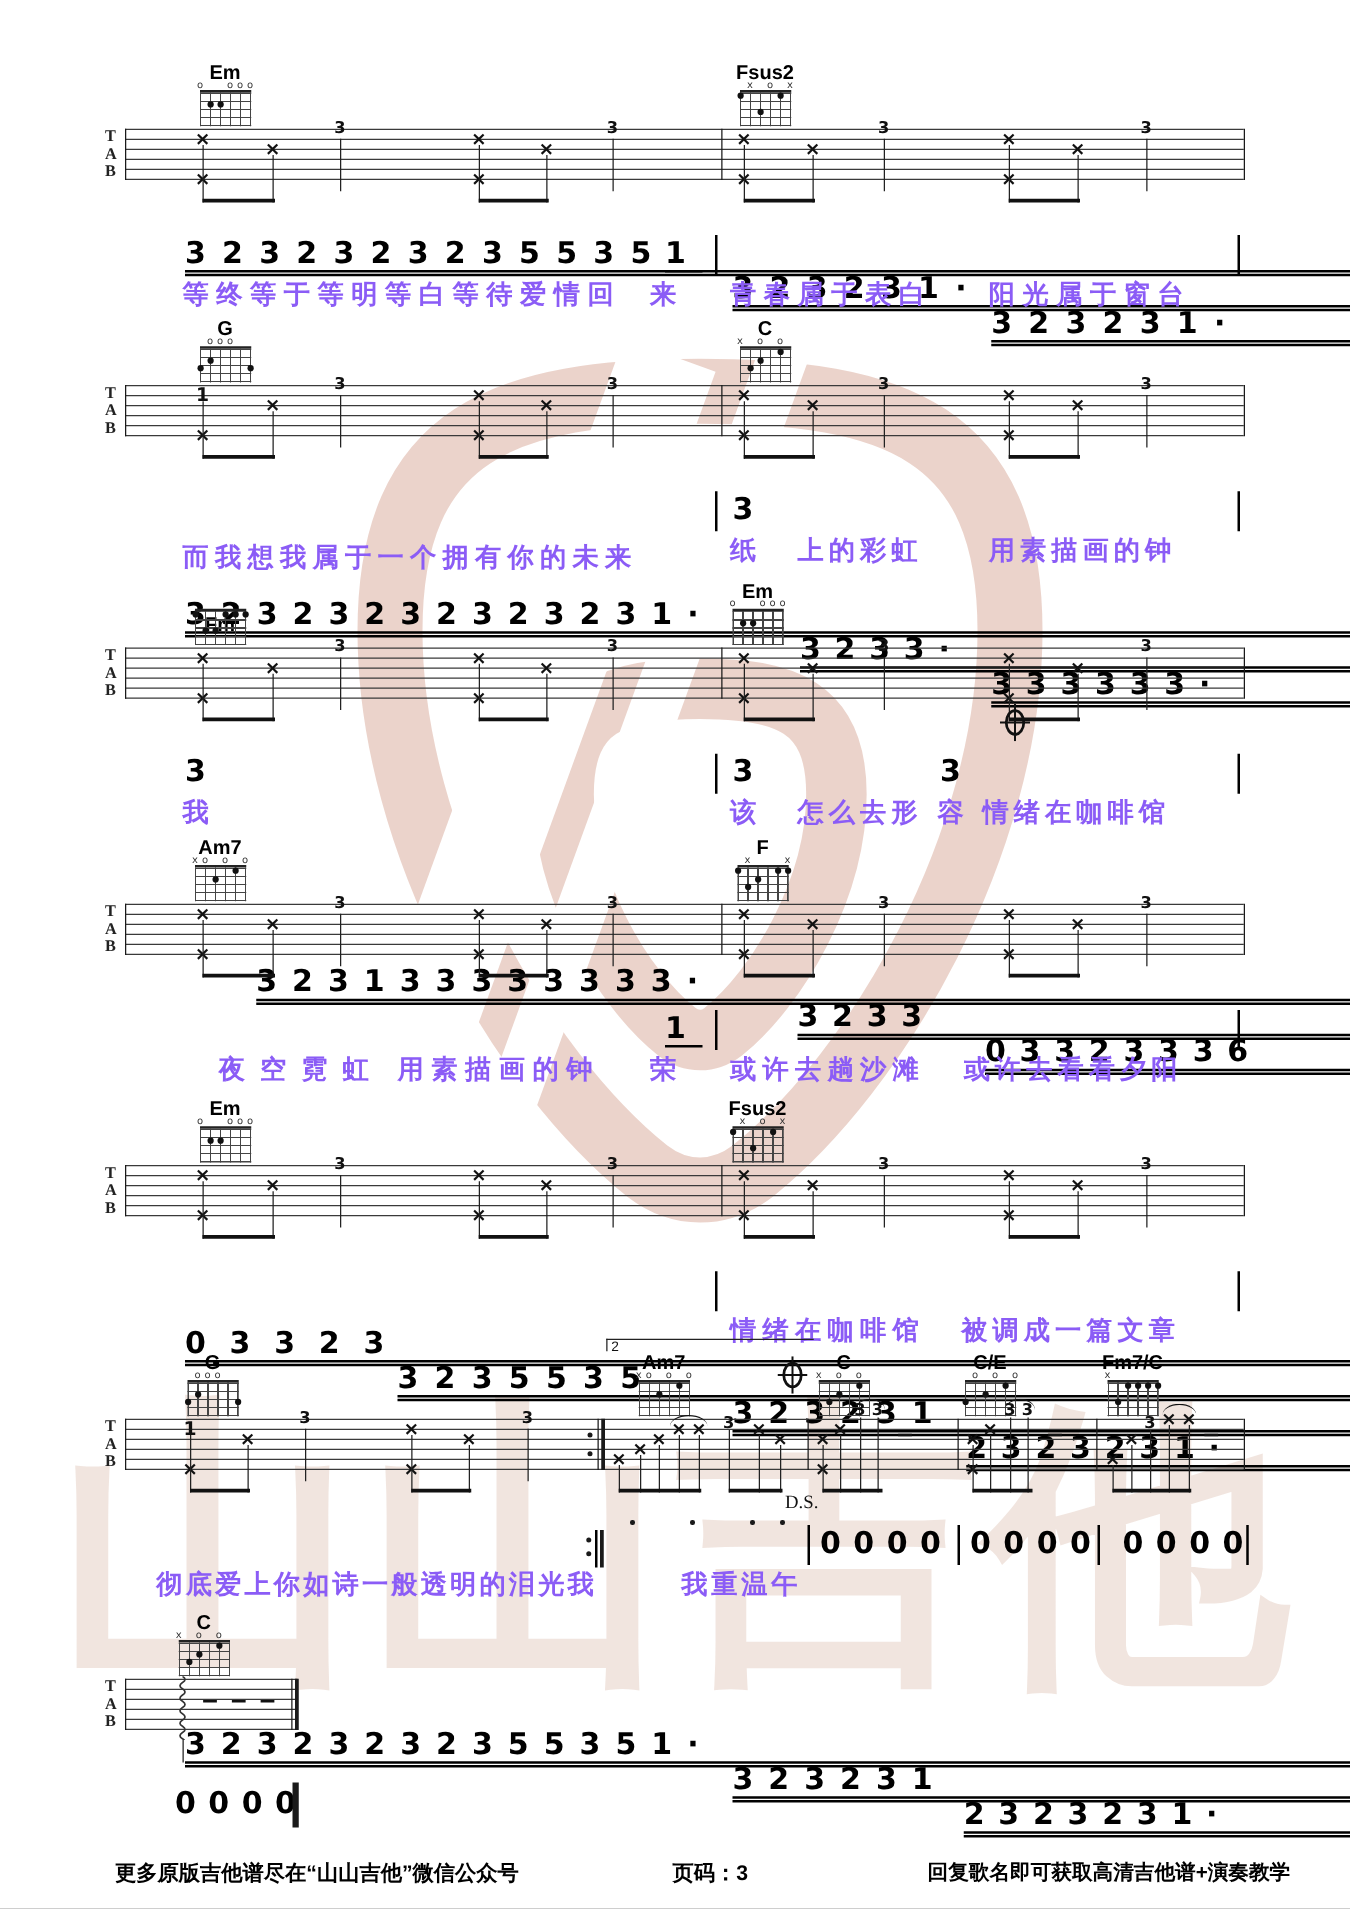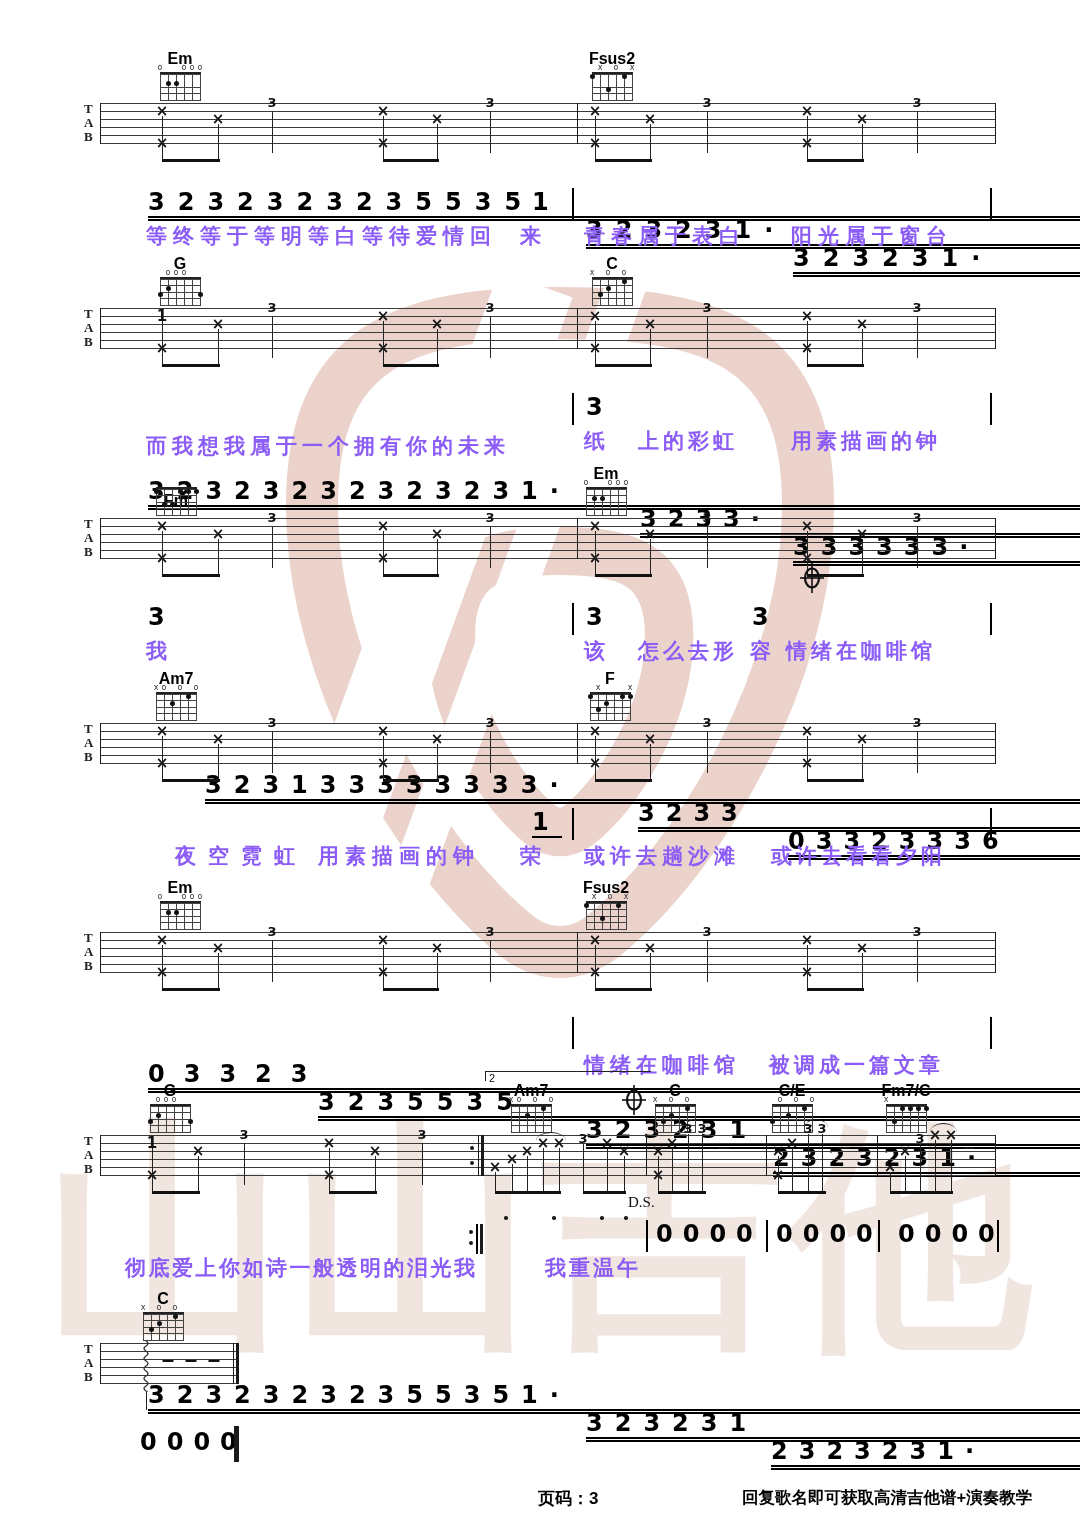--- a/index.html
+++ b/index.html
@@ -592,15 +592,16 @@
       <svg width="10" height="51" style="position: absolute; left: 141px; top: 1341px;">
         <path d="M5,0 q4,2.5 0,5 q-4,2.5 0,5 q4,2.5 0,5 q-4,2.5 0,5 q4,2.5 0,5 q-4,2.5 0,5 q4,2.5 0,5 q-4,2.5 0,5 q4,2.5 0,5 q-4,2.5 0,5 q4,2.5 0,5 q-4,2.5 0,5" fill="none" stroke="#333" stroke-width="1.4"></path>
       </svg>
       <div class="abs stem" style="left: 146px; top: 1392px; height: 18px;"></div>
       <div class="abs dashm" style="left: 168px; top: 1360px;"></div>
       <div class="abs dashm" style="left: 191px; top: 1360px;"></div>
       <div class="abs dashm" style="left: 214px; top: 1360px;"></div>
       <div class="abs barthick" style="left: 234px; top: 1426px; width: 4.5px; height: 36px;"></div>
     </div>
 
+  <div class="abs footer" style="left:92px;top:1487px;">更多原版吉他谱尽在“山山吉他”微信公众号</div>
   <div class="abs footer" style="left:538px;top:1487px;">页码：3</div>
   <div class="abs footer" style="left:742px;top:1487px;font-size:16.5px;">回复歌名即可获取高清吉他谱+演奏教学</div>
 </div>
 
 </body></html>

